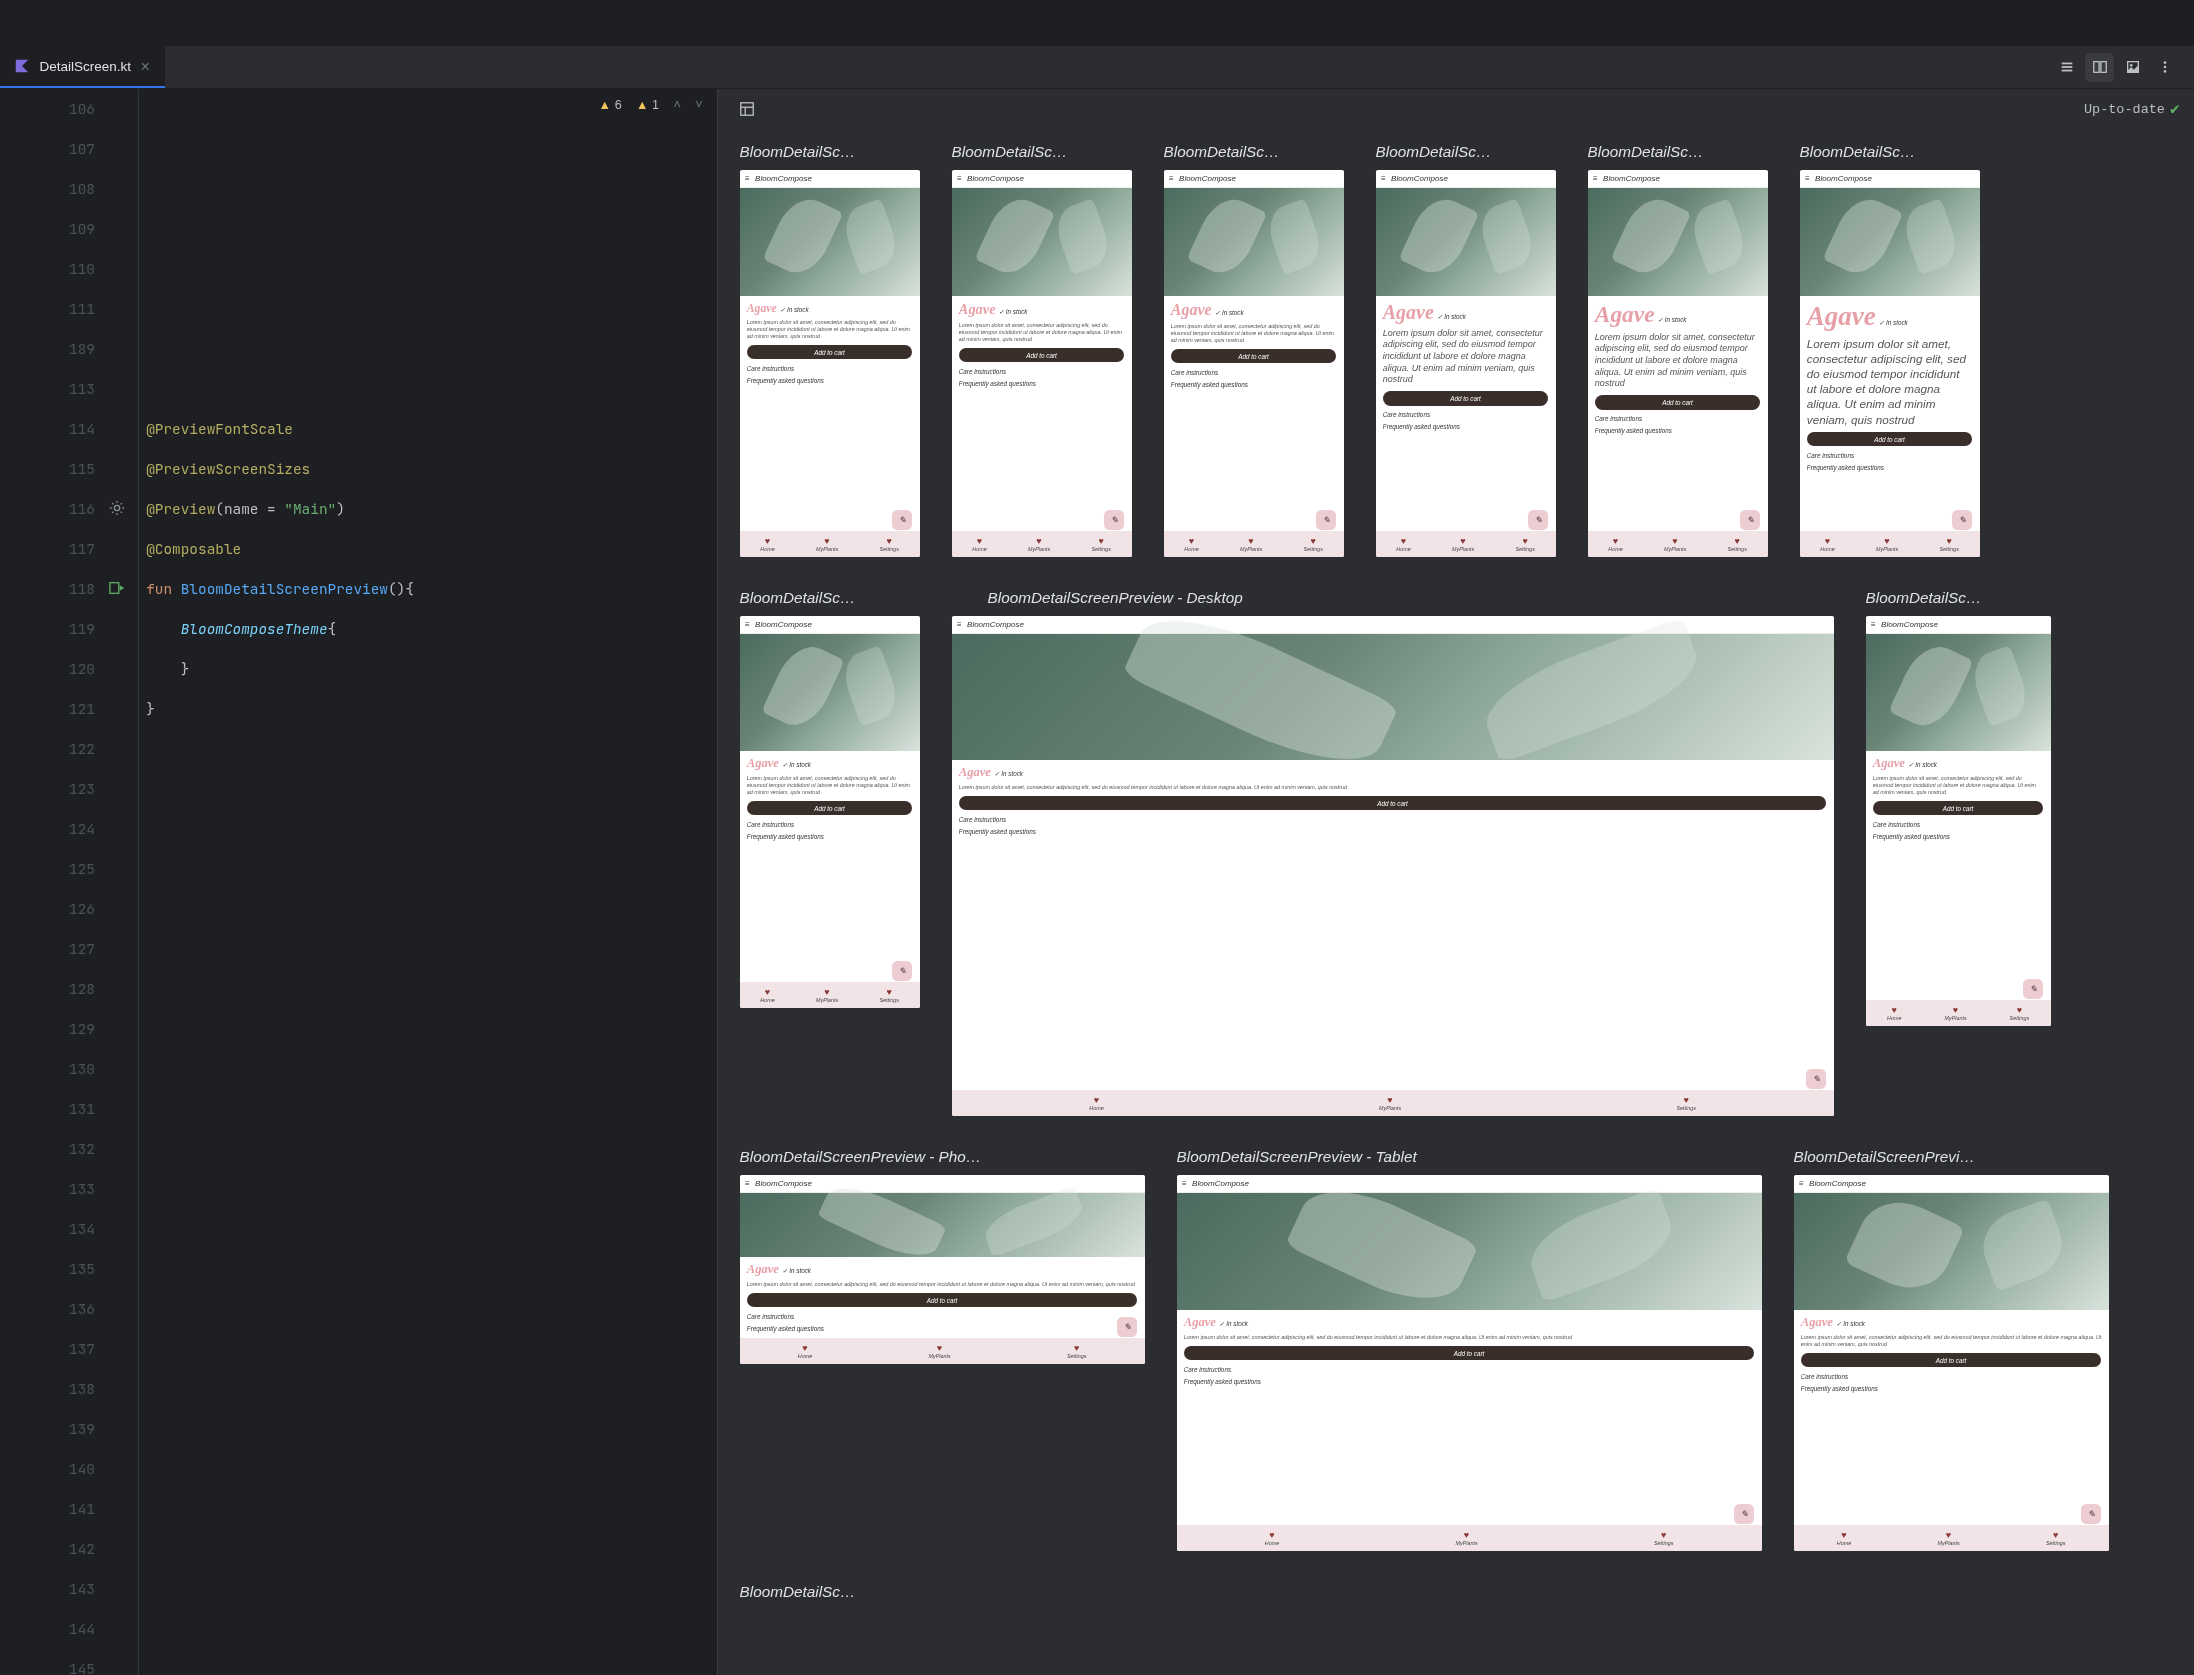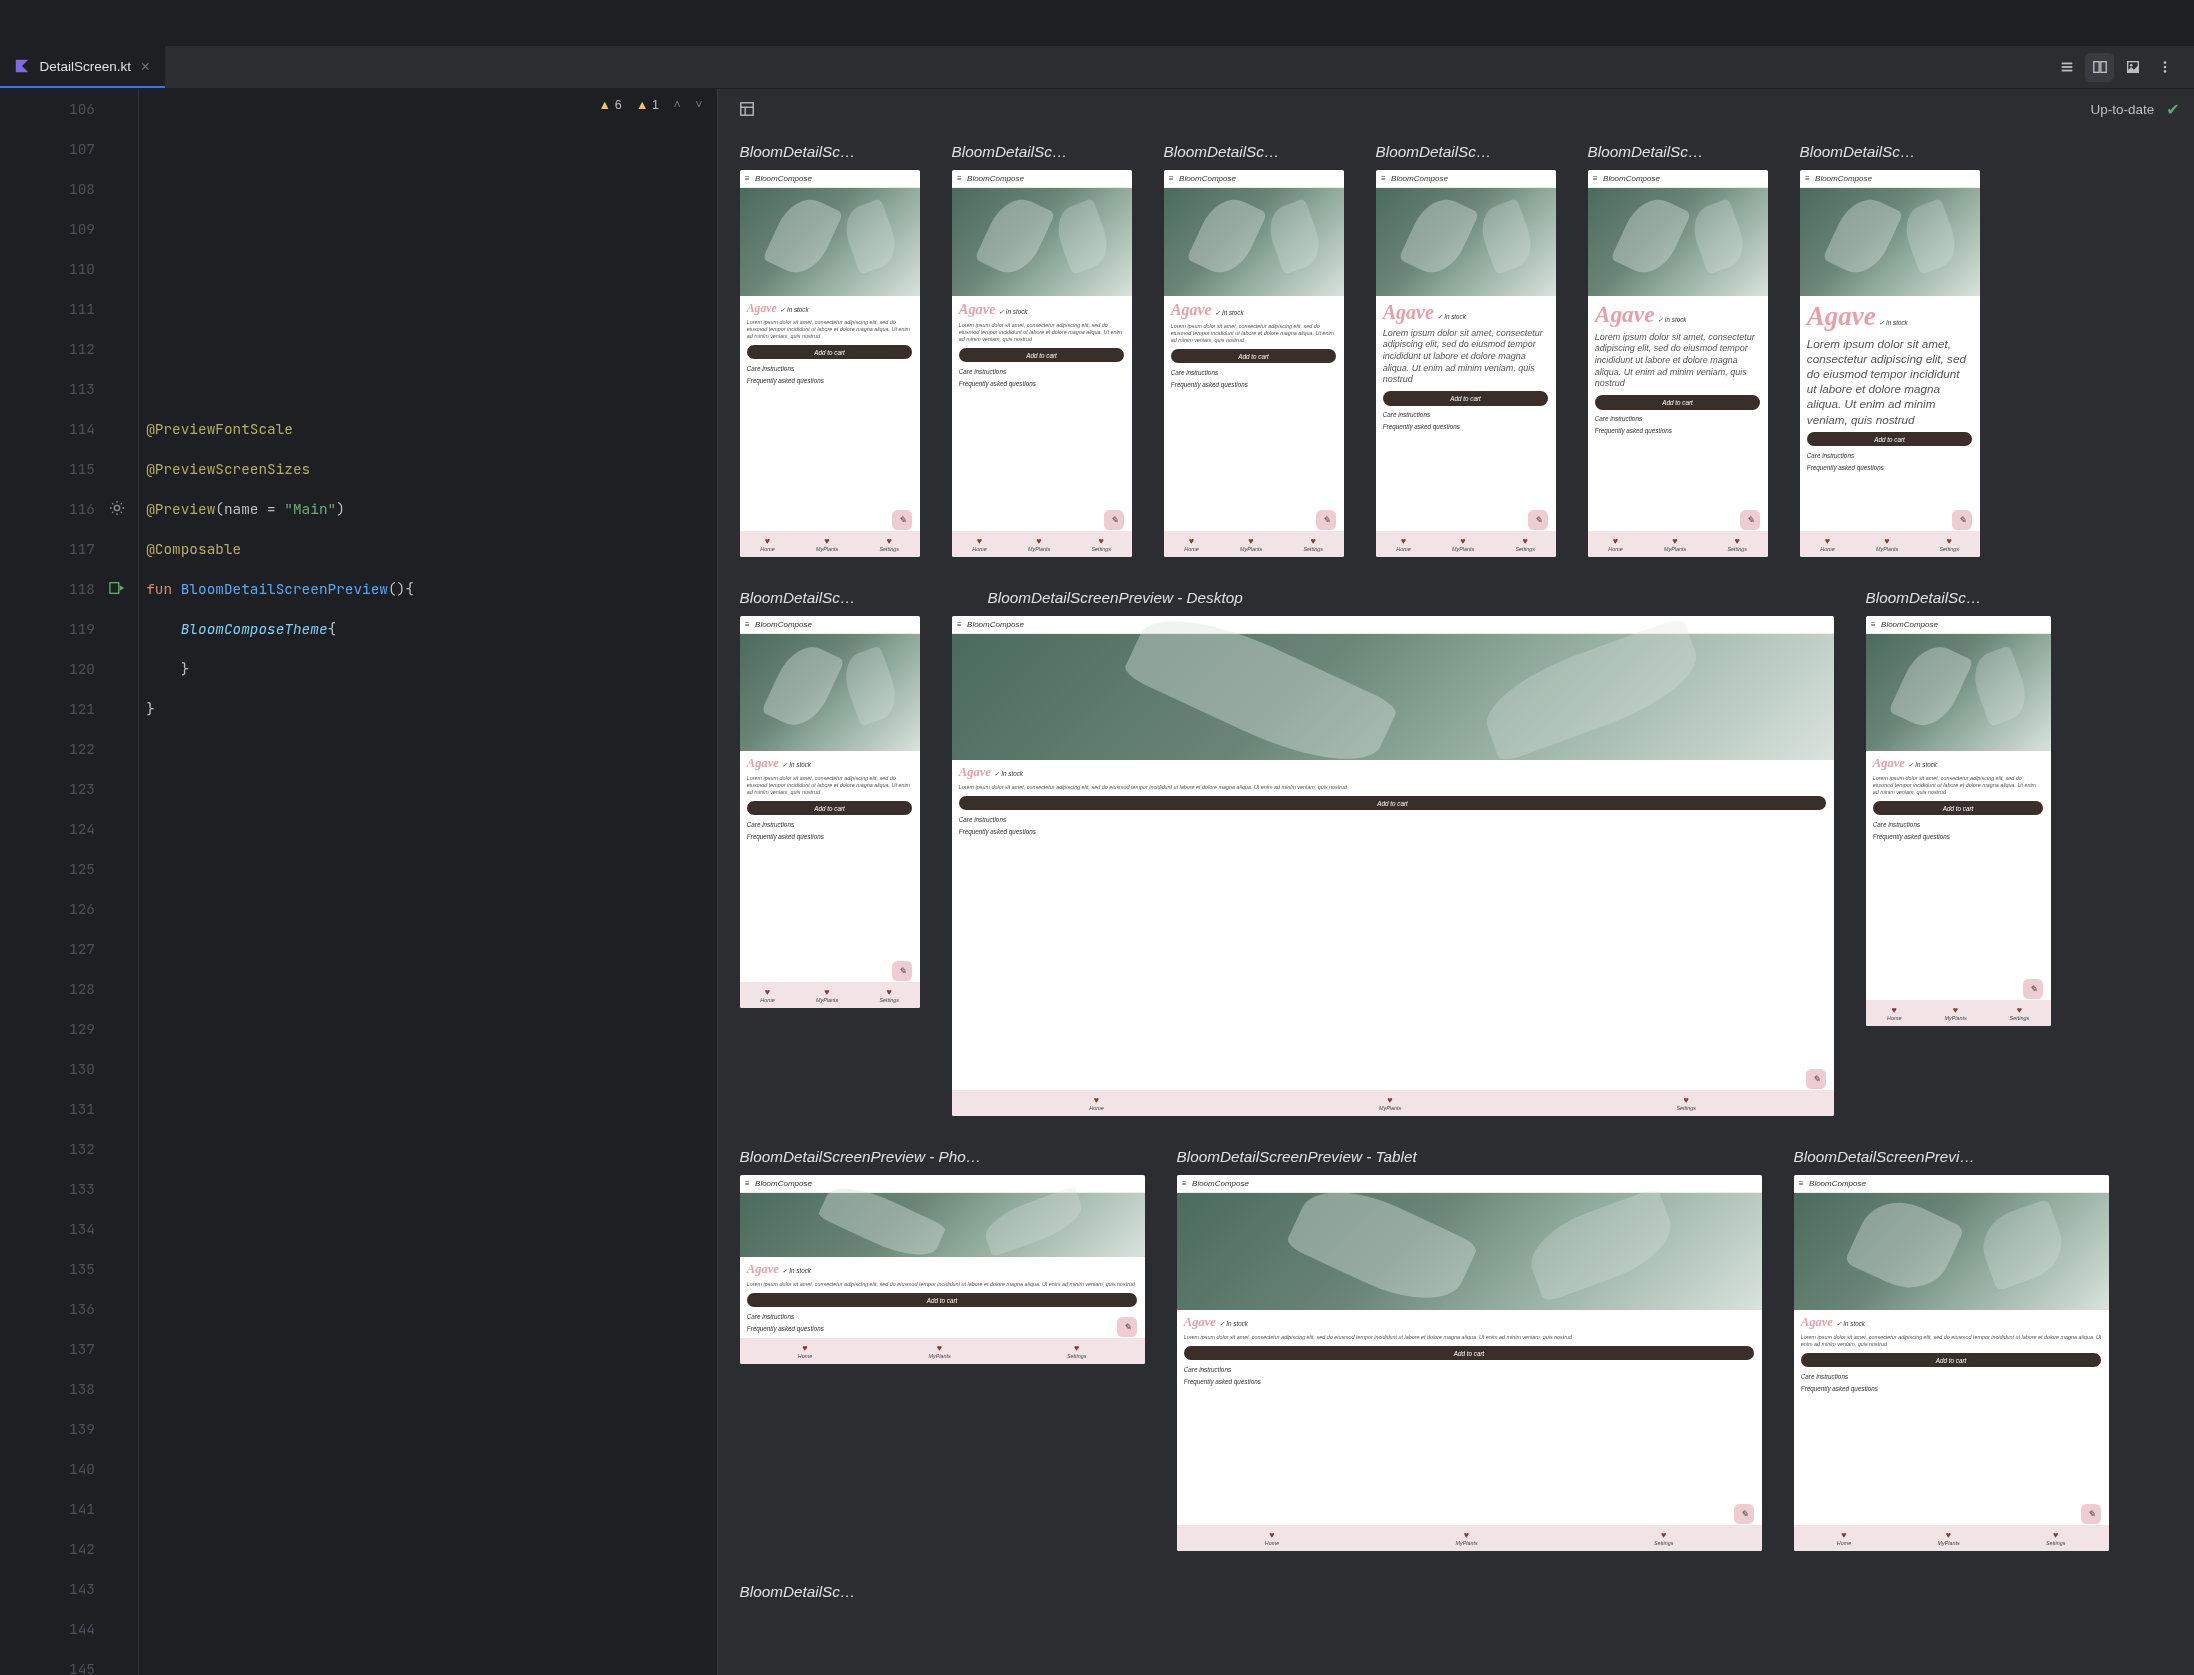--- a/index.html
+++ b/index.html
@@ -135,21 +135,21 @@
 
 
 .preview-toolbar {
   height: 40px;
   display: flex;
   align-items: center;
   justify-content: space-between;
   padding: 0 14.4px;
   background: #2b2d30;
 }
-.preview-status { display: flex; align-items: center; gap: 12px; color: #bcbec4; font-size: 13.5px; }
+.preview-status { display: flex; align-items: center; gap: 5px; color: #bcbec4; font-size: 13.5px; font-family: Liberation Mono, monospace; }
 .check-ok { color: #5fad65; font-size: 16px; }
 
 
 .preview-scroll {
   flex: 1;
   overflow: auto;
   padding: 14.4px 21.6px;
   font-style: italic;
 }
 .preview-row {
@@ -307,21 +307,21 @@
     </div>
 
     <div class="code-area">
       <div class="gutter" id="gutter">
           <div class="gutter-line">106</div>
           <div class="gutter-line">107</div>
           <div class="gutter-line">108</div>
           <div class="gutter-line">109</div>
           <div class="gutter-line">110</div>
           <div class="gutter-line">111</div>
-          <div class="gutter-line">112</div>
+          <div class="gutter-line">189</div>
           <div class="gutter-line">113</div>
           <div class="gutter-line">114</div>
           <div class="gutter-line">115</div>
           <div class="gutter-line">116<span class="gutter-icon">
               <svg width="16" height="16" viewBox="0 0 18 18">
                 <circle cx="9" cy="9" r="3" fill="none" stroke="#8c8f94" stroke-width="1.5"></circle>
                 <path d="M9 1v2M9 15v2M1 9h2M15 9h2M3.5 3.5l1.4 1.4M13.1 13.1l1.4 1.4M3.5 14.5l1.4-1.4M13.1 4.9l1.4-1.4" stroke="#8c8f94" stroke-width="1.5"></path>
               </svg>
             </span></div>
           <div class="gutter-line">117</div>

